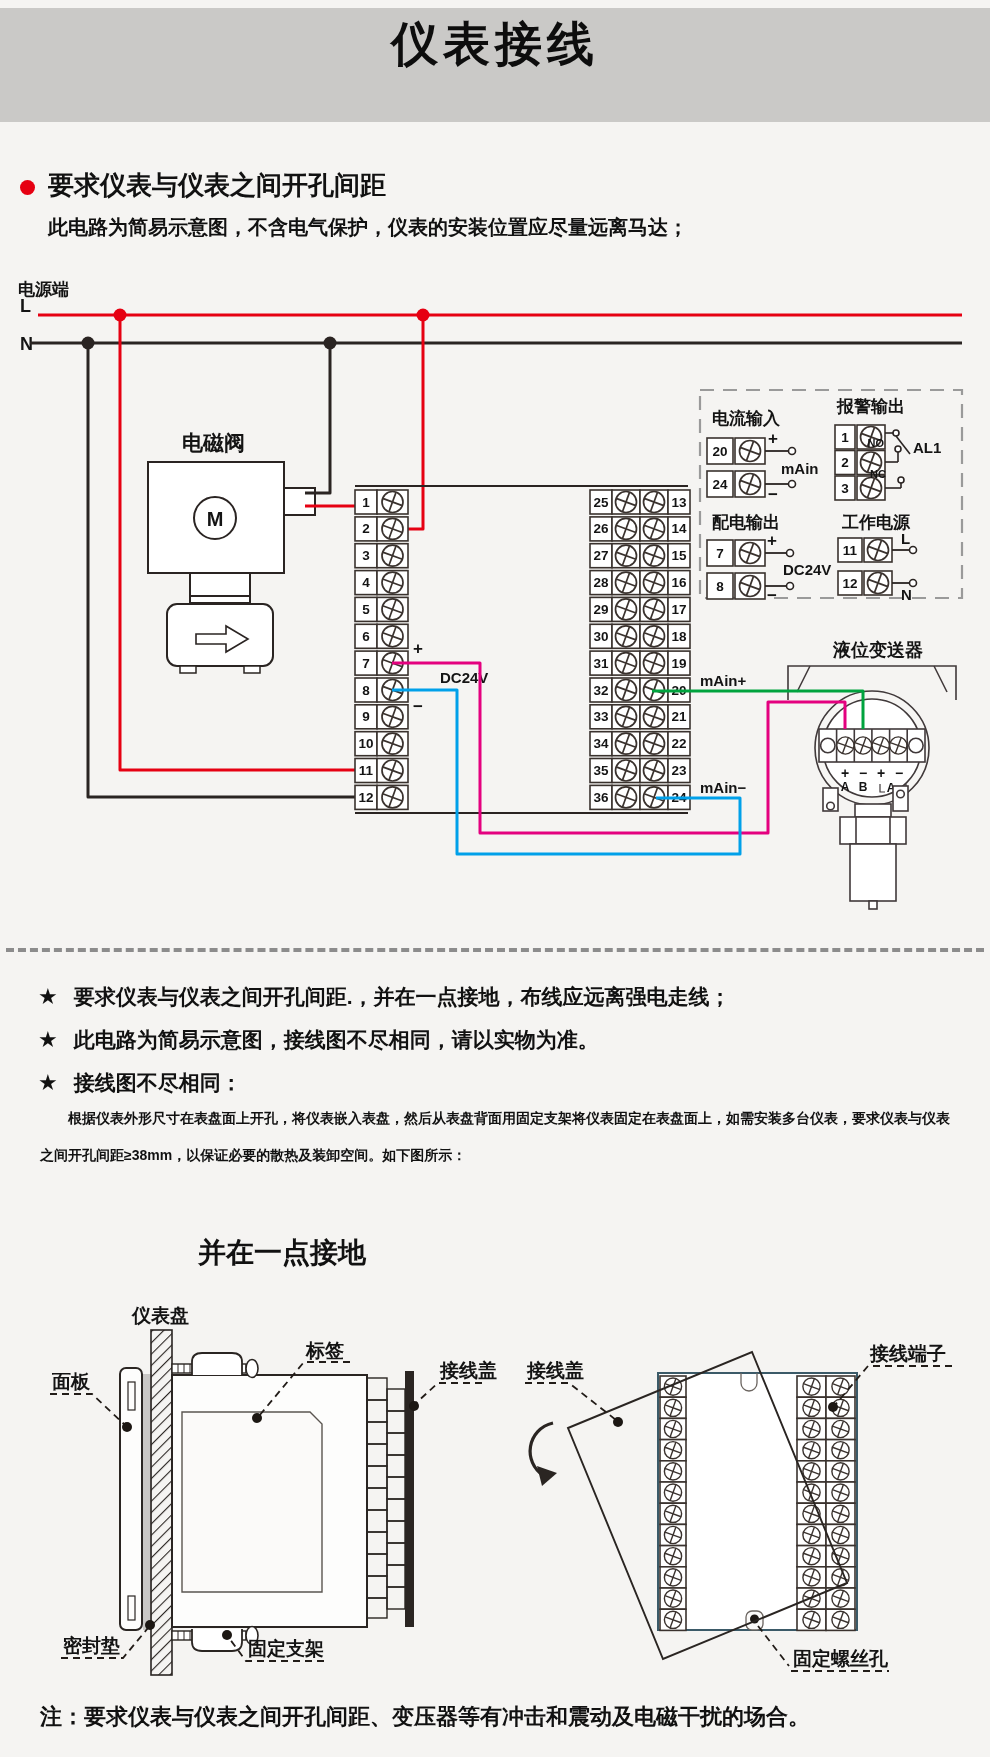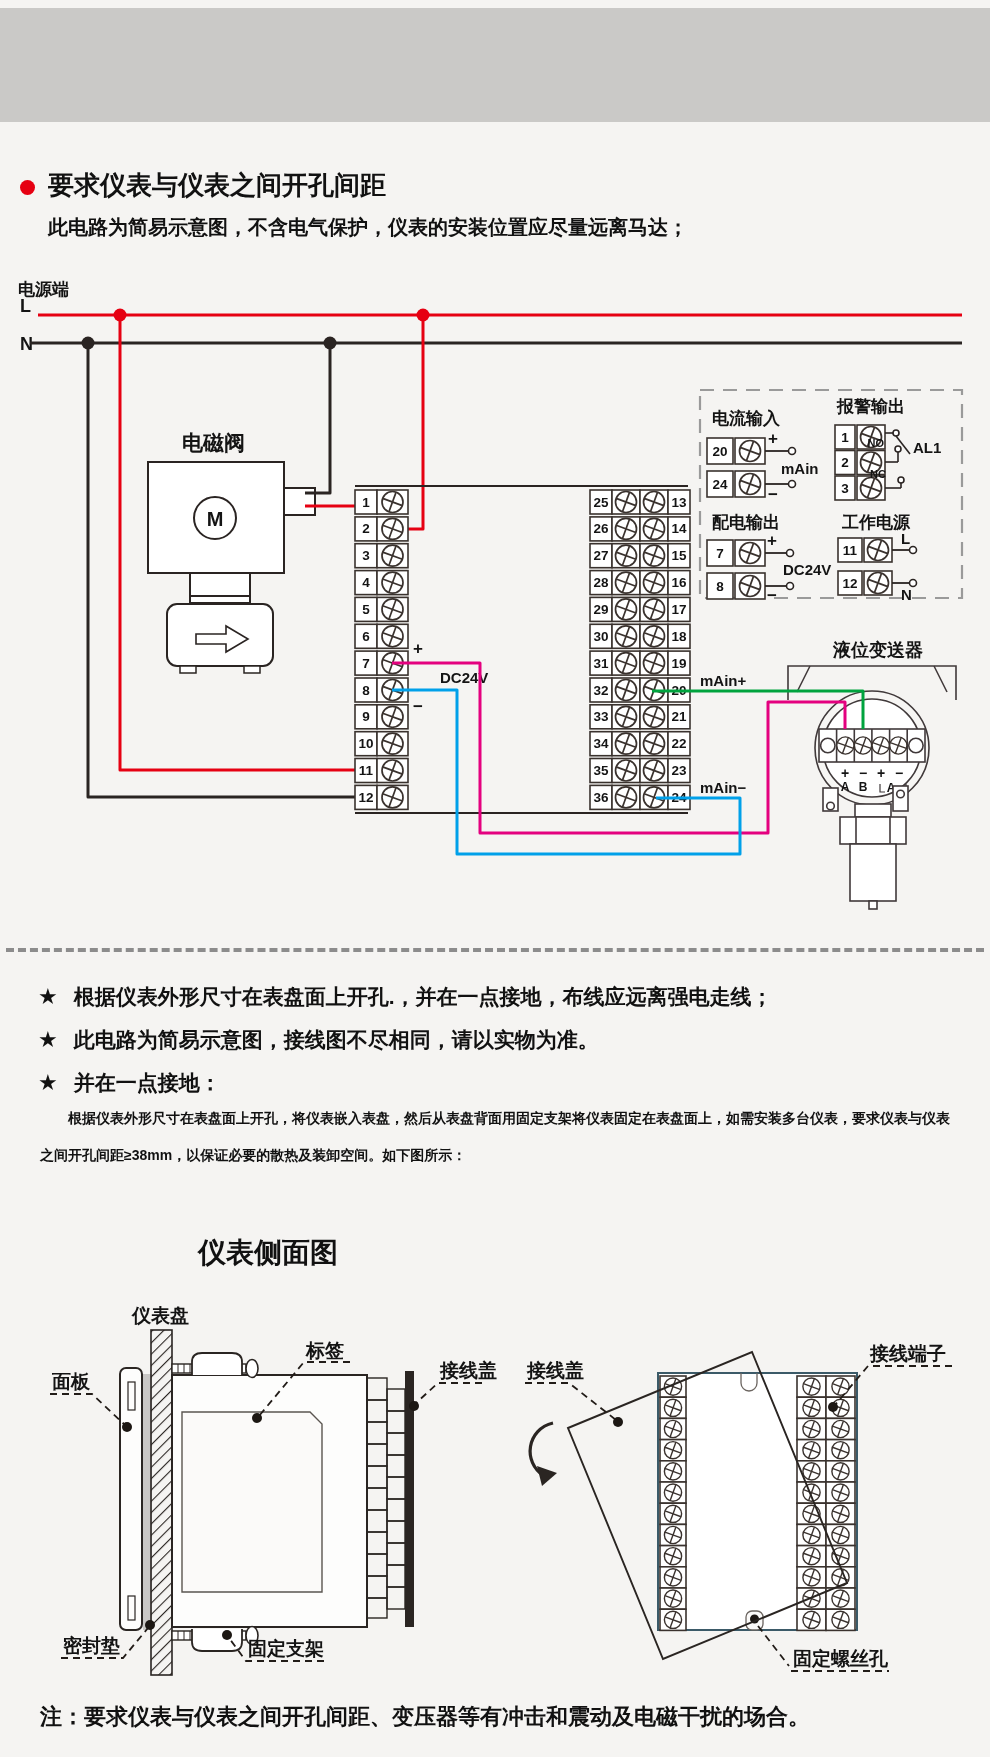--- a/index.html
+++ b/index.html
@@ -37,20 +37,21 @@
   .lead{stroke:#221c18;stroke-width:1.8;stroke-dasharray:7 5;fill:none;}
   .wire{fill:none;stroke-linejoin:round;}
   .frame{fill:#ffffff;stroke:#3a322e;stroke-width:1.6;}
 </style>
 </head>
 <body>
 
 <div class="page">
 
   <div class="band">
+    <h1>仪表接线</h1>
   </div>
 
   <span class="bullet"></span>
   <div class="sec-title">要求仪表与仪表之间开孔间距</div>
   <div class="intro">此电路为简易示意图，不含电气保护，仪表的安装位置应尽量远离马达；</div>
 
   <svg class="abs" style="top:268px;left:0" width="990" height="680" viewBox="0 268 990 680">
     <defs>
       <g id="scr" stroke="#3a322e" stroke-width="1.7" fill="none">
         <circle r="10.5" fill="#ffffff"></circle>
@@ -379,34 +380,34 @@
       <path class="wire" d="M392,663 H480 V833 H768 V702 H845 V729" stroke="#e4007f" stroke-width="3"></path>
       <path class="wire" d="M392,690 H457 V854 H740 V798 H656" stroke="#00a0e9" stroke-width="3"></path>
       <path class="wire" d="M652,691 H863 V729" stroke="#00a33e" stroke-width="3"></path>
     </g>
   </svg>
 
   <div class="divider"></div>
 
   <div class="star-row" style="top:983px">
     <span class="star">★</span>
-    <span class="star-text">根据仪表外形尺寸在表盘面上开孔.，并在一点接地，布线应远离强电走线；</span>
+    <span class="star-text">要求仪表与仪表之间开孔间距.，并在一点接地，布线应远离强电走线；</span>
   </div>
   <div class="star-row" style="top:1026px">
     <span class="star">★</span>
     <span class="star-text">此电路为简易示意图，接线图不尽相同，请以实物为准。</span>
   </div>
   <div class="star-row" style="top:1069px">
     <span class="star">★</span>
-    <span class="star-text">并在一点接地：</span>
+    <span class="star-text">接线图不尽相同：</span>
   </div>
 
   <div class="para">根据仪表外形尺寸在表盘面上开孔，将仪表嵌入表盘，然后从表盘背面用固定支架将仪表固定在表盘面上，如需安装多台仪表，要求仪表与仪表之间开孔间距≥38mm，以保证必要的散热及装卸空间。如下图所示：</div>
 
-  <div class="side-title">仪表侧面图</div>
+  <div class="side-title">并在一点接地</div>
 
   <svg class="abs" style="top:1230px;left:0" width="990" height="470" viewBox="0 1230 990 470">
 
     <g stroke="#2a2522" fill="none" stroke-width="2">
       <text x="132" y="1322" class="callout" stroke="none">仪表盘</text>
       <rect x="143" y="1374" width="9" height="256" fill="#c9c7c5" stroke="none"></rect>
       <rect x="151" y="1330" width="21" height="345" fill="url(#hatch)" stroke-width="1.6"></rect>
       <rect x="172" y="1375" width="195" height="252" fill="#fdfdfc"></rect>
       <path d="M182,1412 H310 L322,1424 V1592 H182 Z" stroke="#5a5550" stroke-width="1.4" fill="#fbfaf9"></path>
       <rect x="120" y="1368" width="22" height="262" rx="6" fill="#fdfdfc"></rect>

